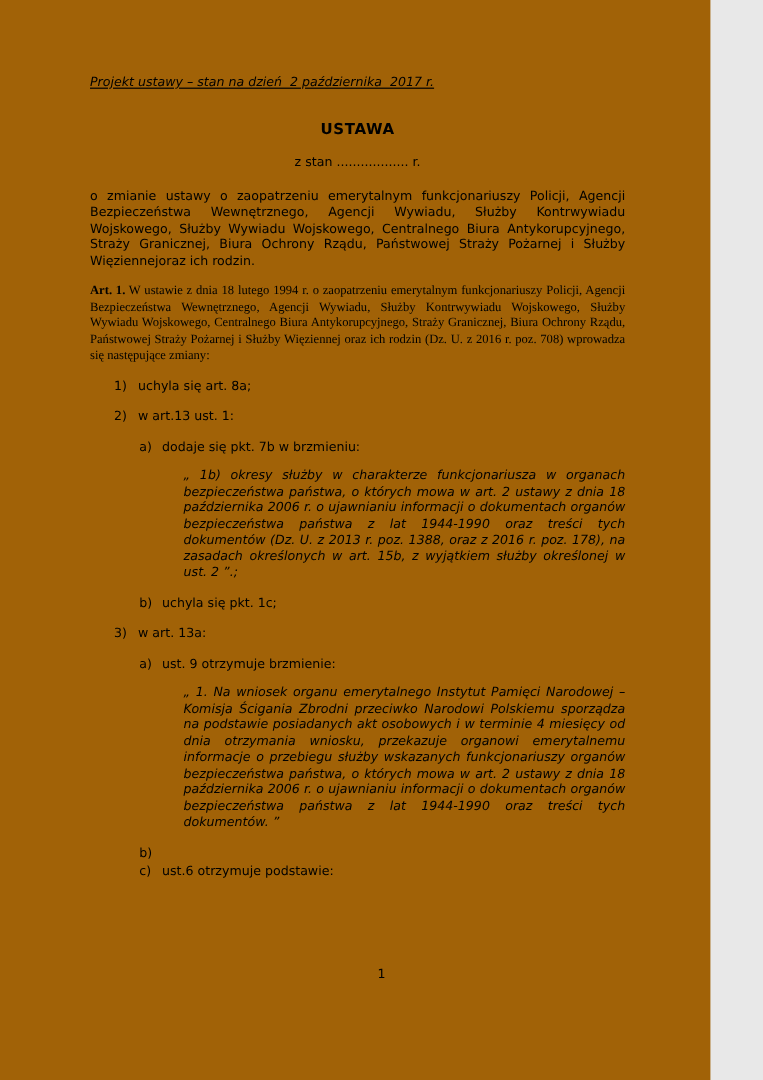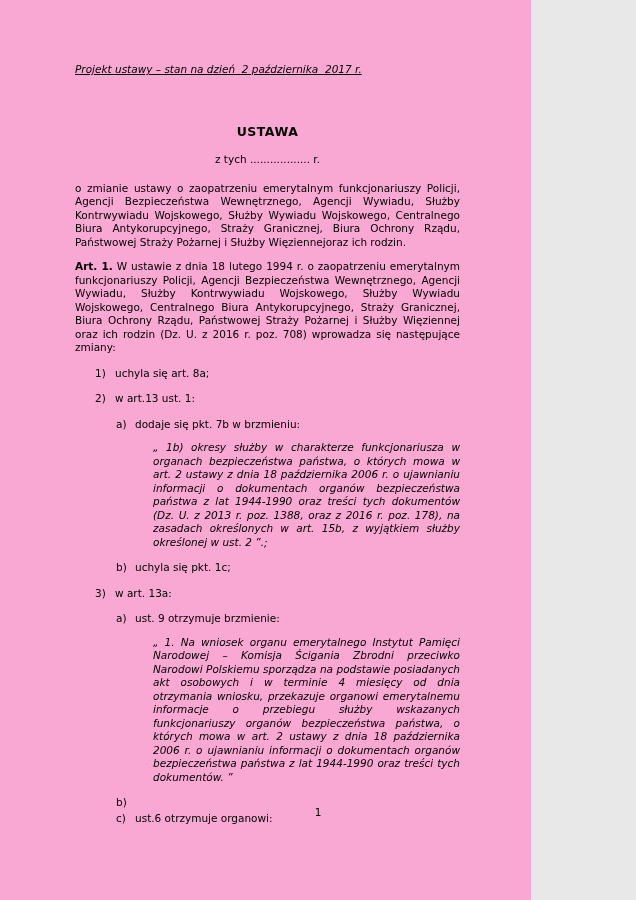--- a/index.html
+++ b/index.html
@@ -4,52 +4,53 @@
 <style>
   html, body { margin: 0; padding: 0; }
   body {
     width: 636px; height: 900px;
     background: #e8e8e8;
     font-family: "DejaVu Sans", "Liberation Sans", sans-serif;
     color: #000;
   }
   .page {
     position: relative;
-    width: 531px; height: 900px;
-    background: #f9a8d4;
+    width: 592px; height: 900px;
+    background: #a16207;
     padding: 63px 71px 0 75px;
     box-sizing: border-box;
     font-size: 10.5px;
     line-height: 13.5px;
   }
   .header-note {
     font-style: italic;
     text-decoration: underline;
     white-space: pre-wrap;
     font-size: 10.5px;
   }
   .doc-title {
     text-align: center;
     font-weight: bold;
     font-size: 12.5px;
     letter-spacing: 0.5px;
-    margin-top: 48px;
+    margin-top: 24px;
   }
   .date-line {
     text-align: center;
     margin-top: 15px;
   }
   .subject {
     font-weight: normal;
     text-align: justify;
     margin: 15px 0 0 0;
   }
   .article-intro {
     text-align: justify;
     margin: 11px 0 0 0;
+    font-family: Liberation Serif, serif;
   }
   .item-l1 {
     display: flex;
     margin: 12px 0 0 20px;
   }
   .item-l1 > .marker { width: 20px; flex-shrink: 0; }
   .item-l2 {
     display: flex;
     margin: 12px 0 0 41px;
   }
@@ -69,21 +70,21 @@
 </style>
 </head>
 <body>
 
 <div class="page">
 
   <div class="header-note">Projekt ustawy – stan na dzień  2 października  2017 r.</div>
 
   <div class="doc-title">USTAWA</div>
 
-  <div class="date-line">z tych .................. r.</div>
+  <div class="date-line">z stan .................. r.</div>
 
   <p class="subject">o zmianie ustawy o zaopatrzeniu emerytalnym funkcjonariuszy Policji, Agencji Bezpieczeństwa Wewnętrznego, Agencji Wywiadu, Służby Kontrwywiadu Wojskowego, Służby Wywiadu Wojskowego, Centralnego Biura Antykorupcyjnego, Straży Granicznej, Biura Ochrony Rządu, Państwowej Straży Pożarnej i Służby Więziennejoraz ich rodzin.</p>
 
   <p class="article-intro"><b>Art. 1.</b> <span>W ustawie z dnia 18 lutego 1994 r. o zaopatrzeniu emerytalnym funkcjonariuszy Policji, Agencji Bezpieczeństwa Wewnętrznego, Agencji Wywiadu, Służby Kontrwywiadu Wojskowego, Służby Wywiadu Wojskowego, Centralnego Biura Antykorupcyjnego, Straży Granicznej, Biura Ochrony Rządu, Państwowej Straży Pożarnej i Służby Więziennej oraz ich rodzin (Dz. U. z 2016 r. poz. 708) wprowadza się następujące zmiany:</span></p>
 
   <div class="item-l1">
     <span class="marker">1)</span>
     <span class="txt">uchyla się art. 8a;</span>
   </div>
 
@@ -116,18 +117,18 @@
 
   <div class="quote-block">„ 1. Na wniosek organu emerytalnego Instytut Pamięci Narodowej – Komisja Ścigania Zbrodni przeciwko Narodowi Polskiemu sporządza na podstawie posiadanych akt osobowych i w terminie 4 miesięcy od dnia otrzymania wniosku, przekazuje organowi emerytalnemu informacje o przebiegu służby wskazanych funkcjonariuszy organów bezpieczeństwa państwa, o których mowa w art. 2 ustawy z dnia 18 października 2006 r. o ujawnianiu informacji o dokumentach organów bezpieczeństwa państwa z lat 1944-1990 oraz treści tych dokumentów. ”</div>
 
   <div class="item-l2">
     <span class="marker">b)</span>
   </div>
 
 
   <div class="item-l2 tight">
     <span class="marker">c)</span>
-    <span class="txt">ust.6 otrzymuje organowi:</span>
+    <span class="txt">ust.6 otrzymuje podstawie:</span>
   </div>
 
   <div class="page-number">1</div>
 
 </div>
 
 </body></html>

